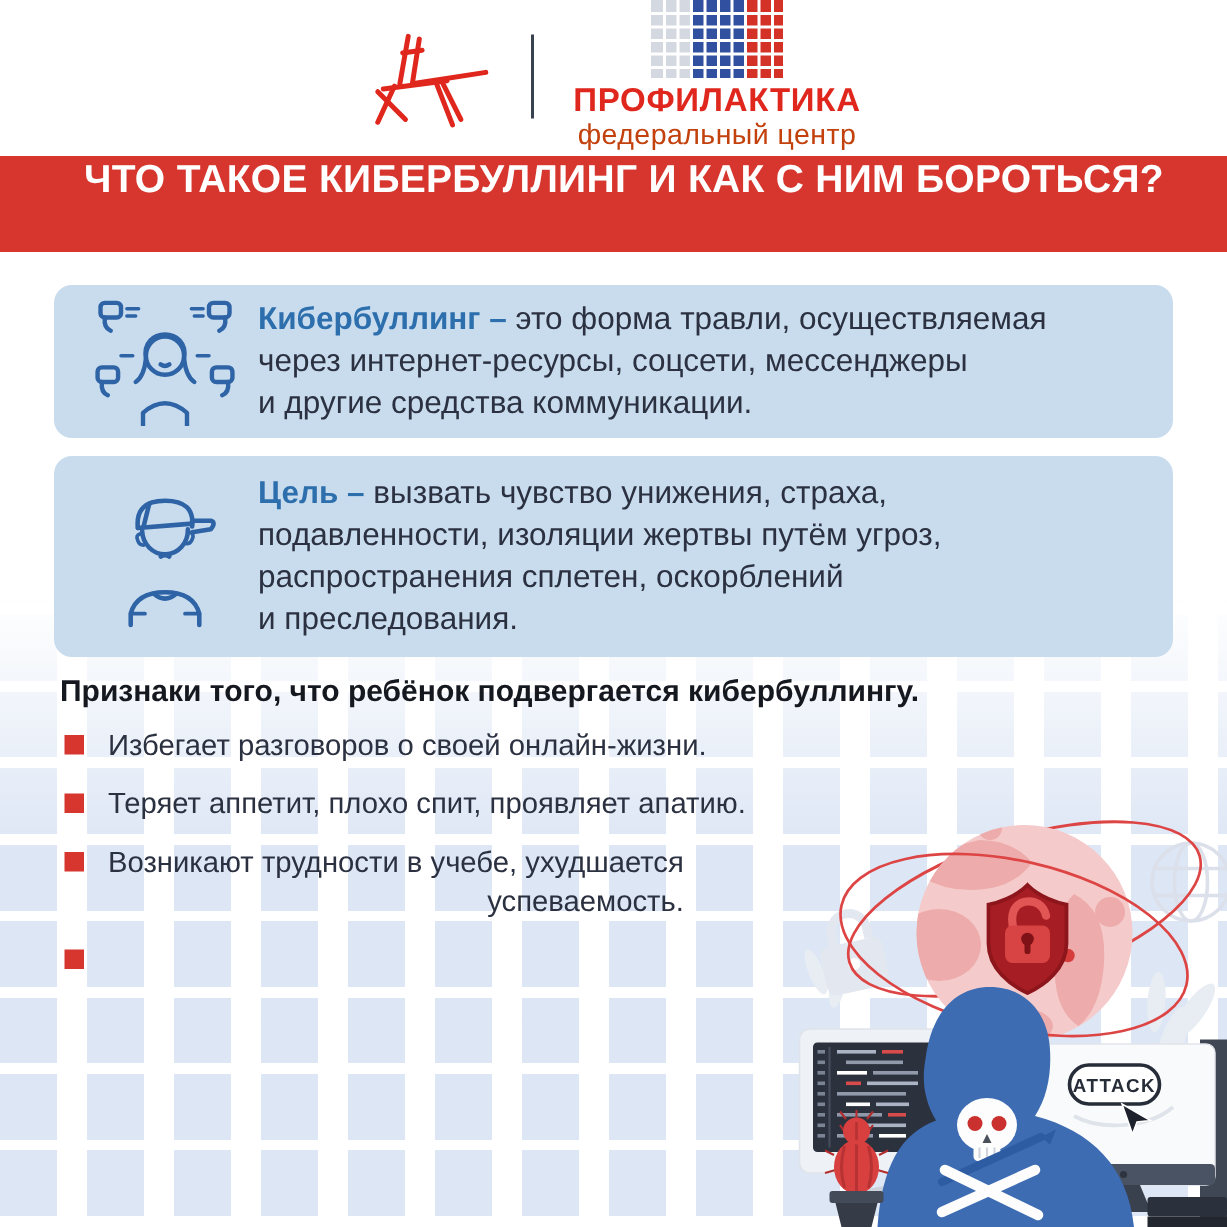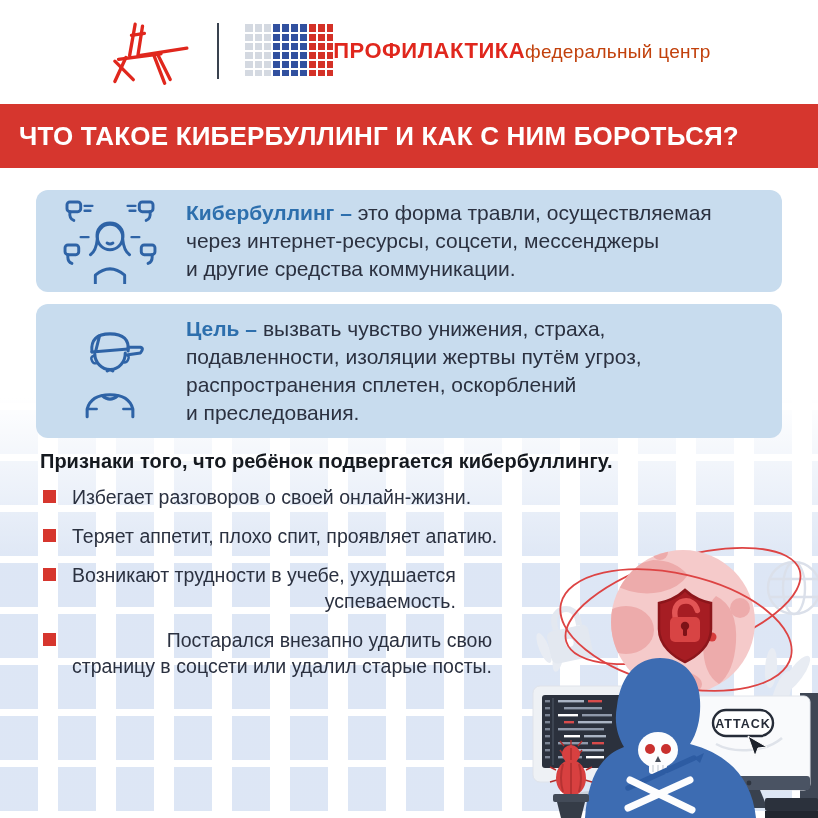--- a/index.html
+++ b/index.html
@@ -11,35 +11,35 @@
     background-image:
       repeating-linear-gradient(0deg,#ffffff 0 7px, rgba(255,255,255,0) 7px 51px),
       repeating-linear-gradient(90deg, rgba(170,193,230,0.40) 0 38px, rgba(255,255,255,0) 38px 58px);}
   .pixel-fade{position:absolute;left:0;top:398px;width:818px;height:170px;z-index:1;
     background:linear-gradient(to bottom,#ffffff 0%,rgba(255,255,255,0) 100%);}
 
   
   .header{position:absolute;top:0;left:0;width:818px;height:102px;display:flex;align-items:center;justify-content:center;gap:26px;z-index:3;background:#fff;}
   .chair-logo{width:84px;height:72px;}
   .divider{width:2px;height:56px;background:#39424f;}
-  .brand{display:flex;flex-direction:row;align-items:center;}
+  .brand{display:flex;flex-direction:column;align-items:center;}
   .brand .mosaic{margin-bottom:3px;}
   .brand-name{color:#e0271d;font-weight:700;font-size:22px;letter-spacing:.5px;line-height:1.05;}
   .brand-sub{color:#c2410c;font-size:19px;margin-top:2px;letter-spacing:.3px;}
 
   
-  .banner{position:absolute;top:104px;left:0;width:818px;height:64px;background:#d6362e;display:flex;align-items:center;padding-left:19px;box-sizing:border-box;z-index:3;}
+  .banner{position:absolute;top:104px;left:0;width:818px;height:64px;background:#d6362e;display:flex;align-items:flex-start;padding-left:56px;box-sizing:border-box;z-index:3;}
   .banner h1{margin:0;color:#fff;font-size:26px;font-weight:700;letter-spacing:.2px;white-space:nowrap;}
 
   
   .def-box{position:absolute;left:36px;width:746px;background:#c8dcee;border-radius:12px;display:flex;align-items:center;padding:0 18px;box-sizing:border-box;z-index:3;}
   #def-box-0{top:190px;height:102px;}
   #def-box-1{top:304px;height:134px;}
   .def-icon{flex:0 0 112px;display:flex;justify-content:center;align-items:center;}
-  .def-text{margin:0 0 0 20px;font-size:21px;line-height:28px;color:#2b3140;white-space:pre-line;}
+  .def-text{margin:0 0 0 6px;font-size:21px;line-height:28px;color:#2b3140;white-space:pre-line;}
   .def-lead{color:#2d6fad;font-weight:700;}
 
   
   .signs-heading{position:absolute;top:450px;left:40px;z-index:3;font-size:20px;font-weight:700;color:#15191f;}
   .signs-list{position:absolute;top:484px;left:40px;width:620px;z-index:3;}
   .sign-item{display:flex;margin-bottom:13px;text-align:right;}
   .sign-bullet{flex:none;width:13px;height:13px;background:#d6362e;margin:6px 16px 0 3px;}
   .sign-text{font-size:19.5px;line-height:26px;color:#2b3140;white-space:pre-line;}
 
   
@@ -150,22 +150,20 @@
         <span class="sign-bullet"></span>
         <span class="sign-text">Теряет аппетит, плохо спит, проявляет апатию.</span>
       </div>
     <div class="sign-item">
         <span class="sign-bullet"></span>
         <span class="sign-text">Возникают трудности в учебе, ухудшается
 успеваемость.</span>
       </div>
     <div class="sign-item">
         <span class="sign-bullet"></span>
-        <span class="sign-text">Постарался внезапно удалить свою
-страницу в соцсети или удалил старые посты.</span>
       </div>
   </div>
 
   <svg class="illu" viewBox="0 0 340 330">
 
     <g fill="none" stroke="#dbe0ea" stroke-width="2.4">
       <circle cx="316" cy="100" r="26"></circle>
         <ellipse cx="316" cy="100" rx="11" ry="26"></ellipse>
       <path d="M292,91 H340 M292,109 H340"></path>
     </g>

